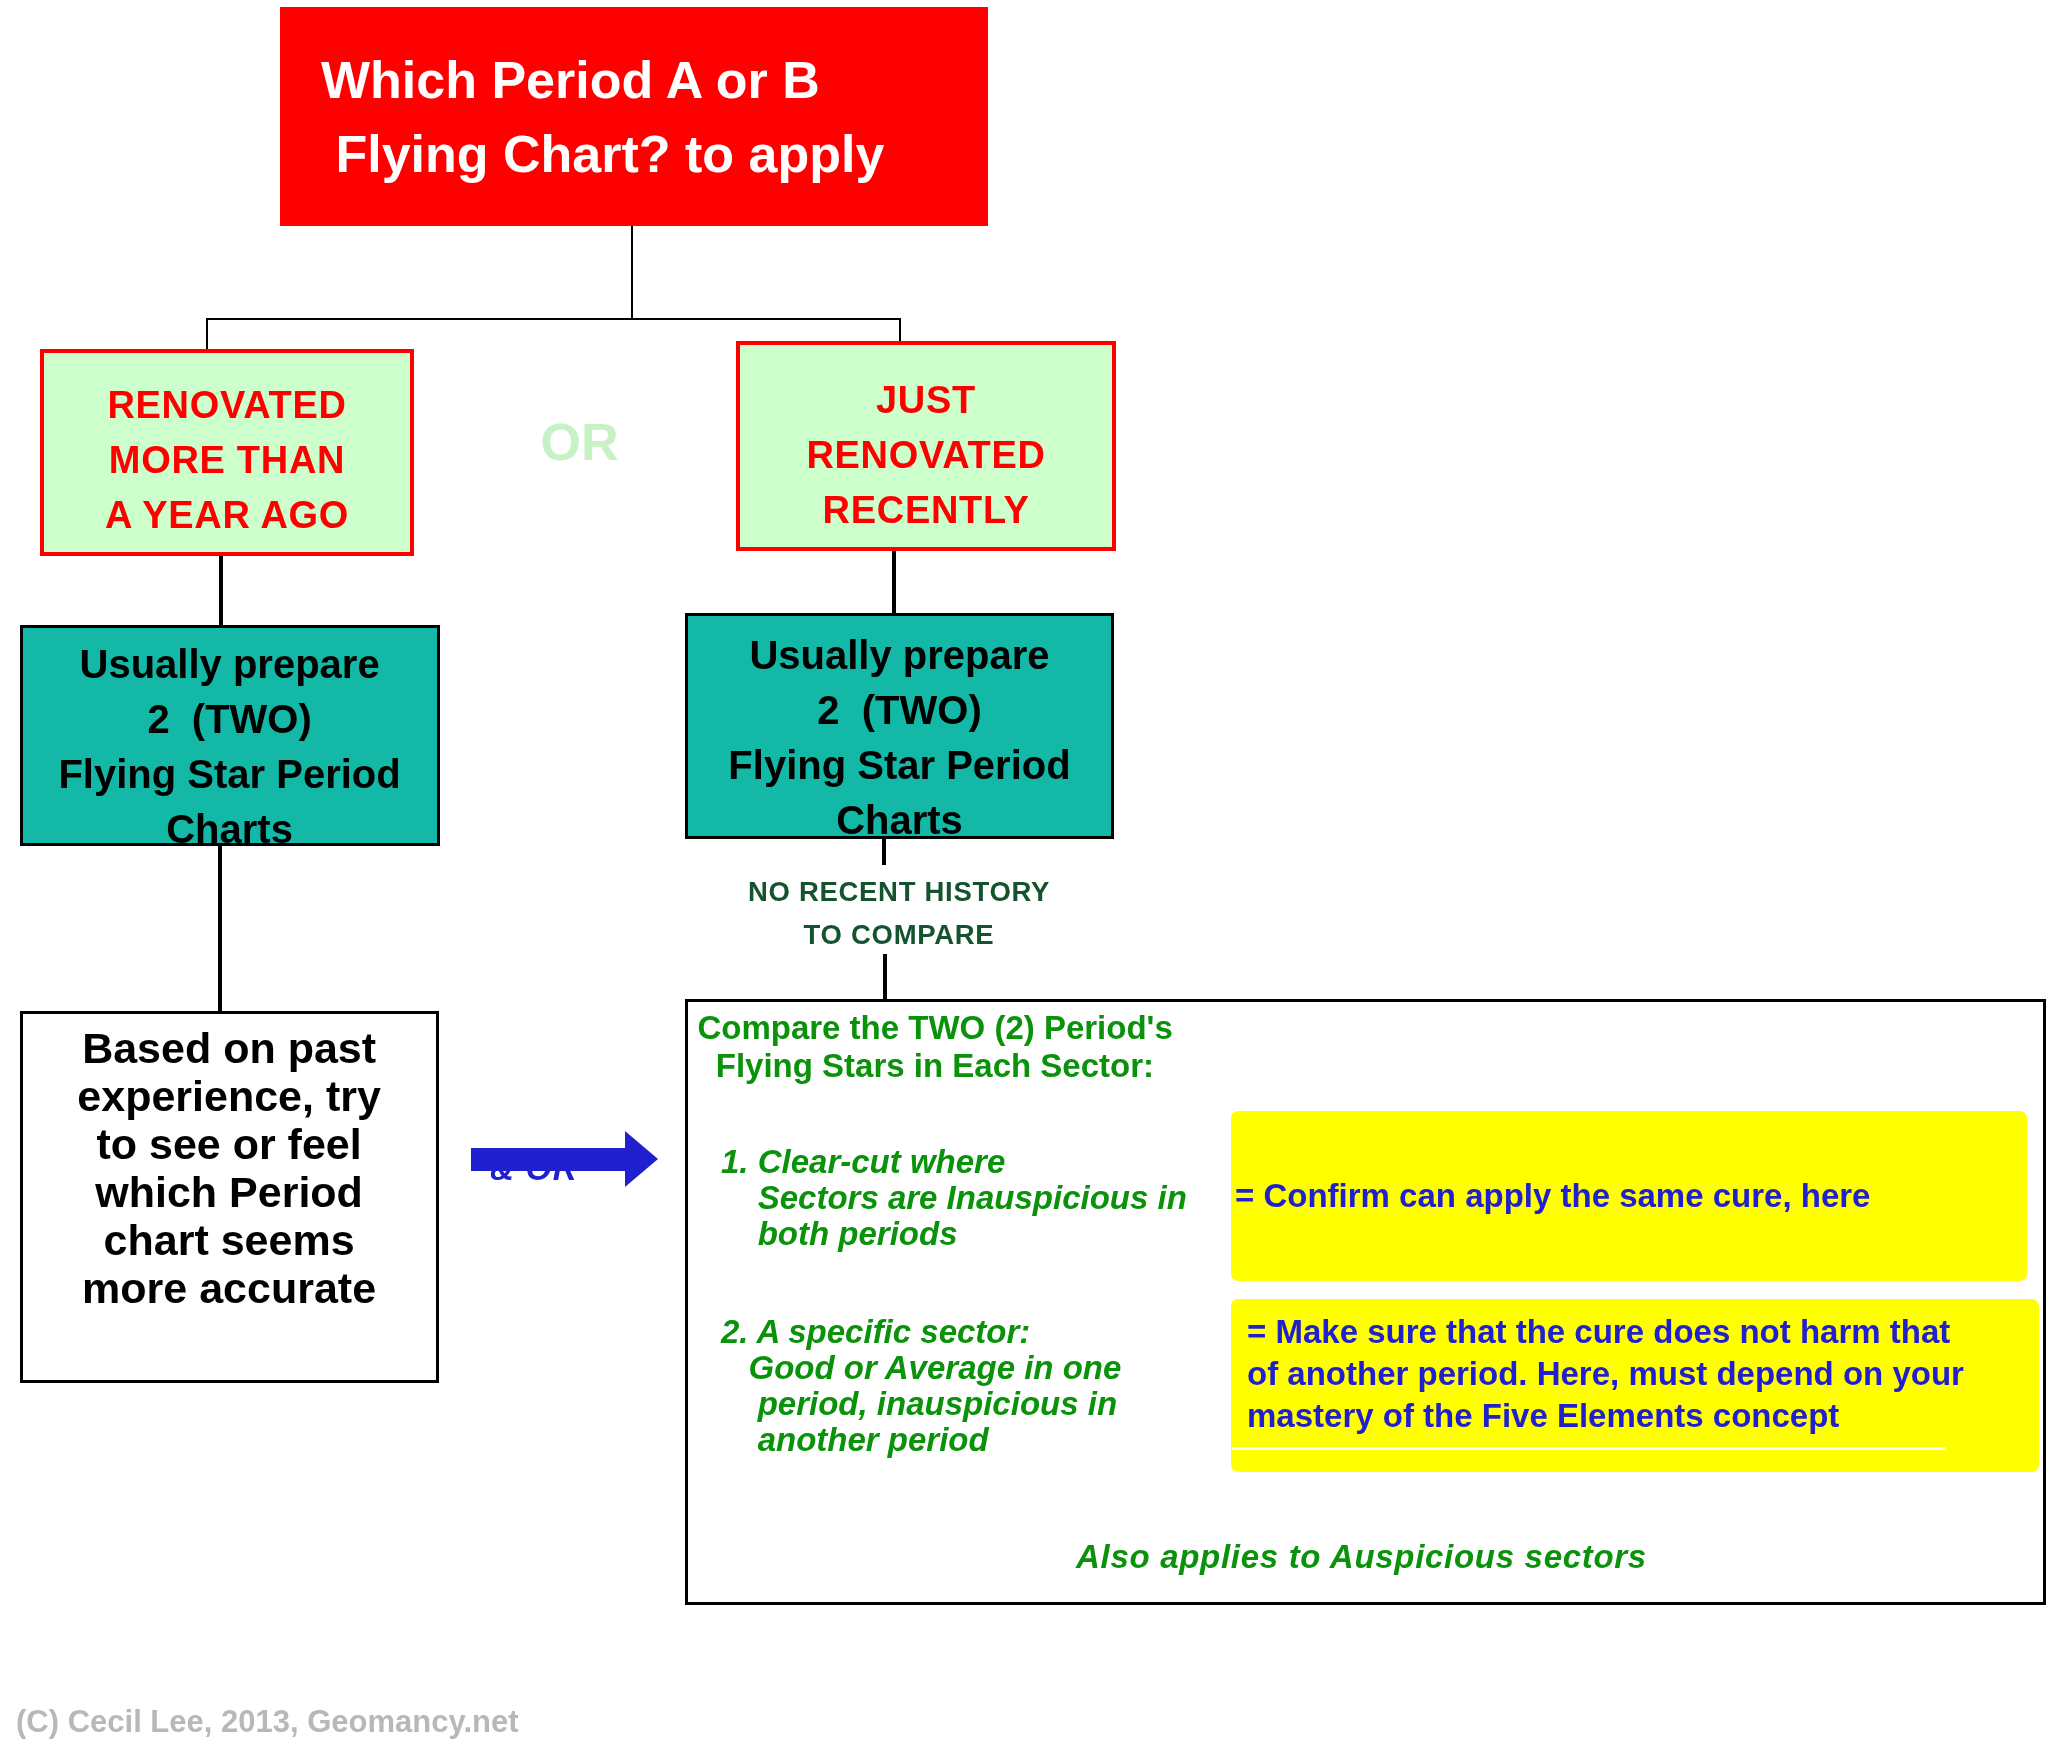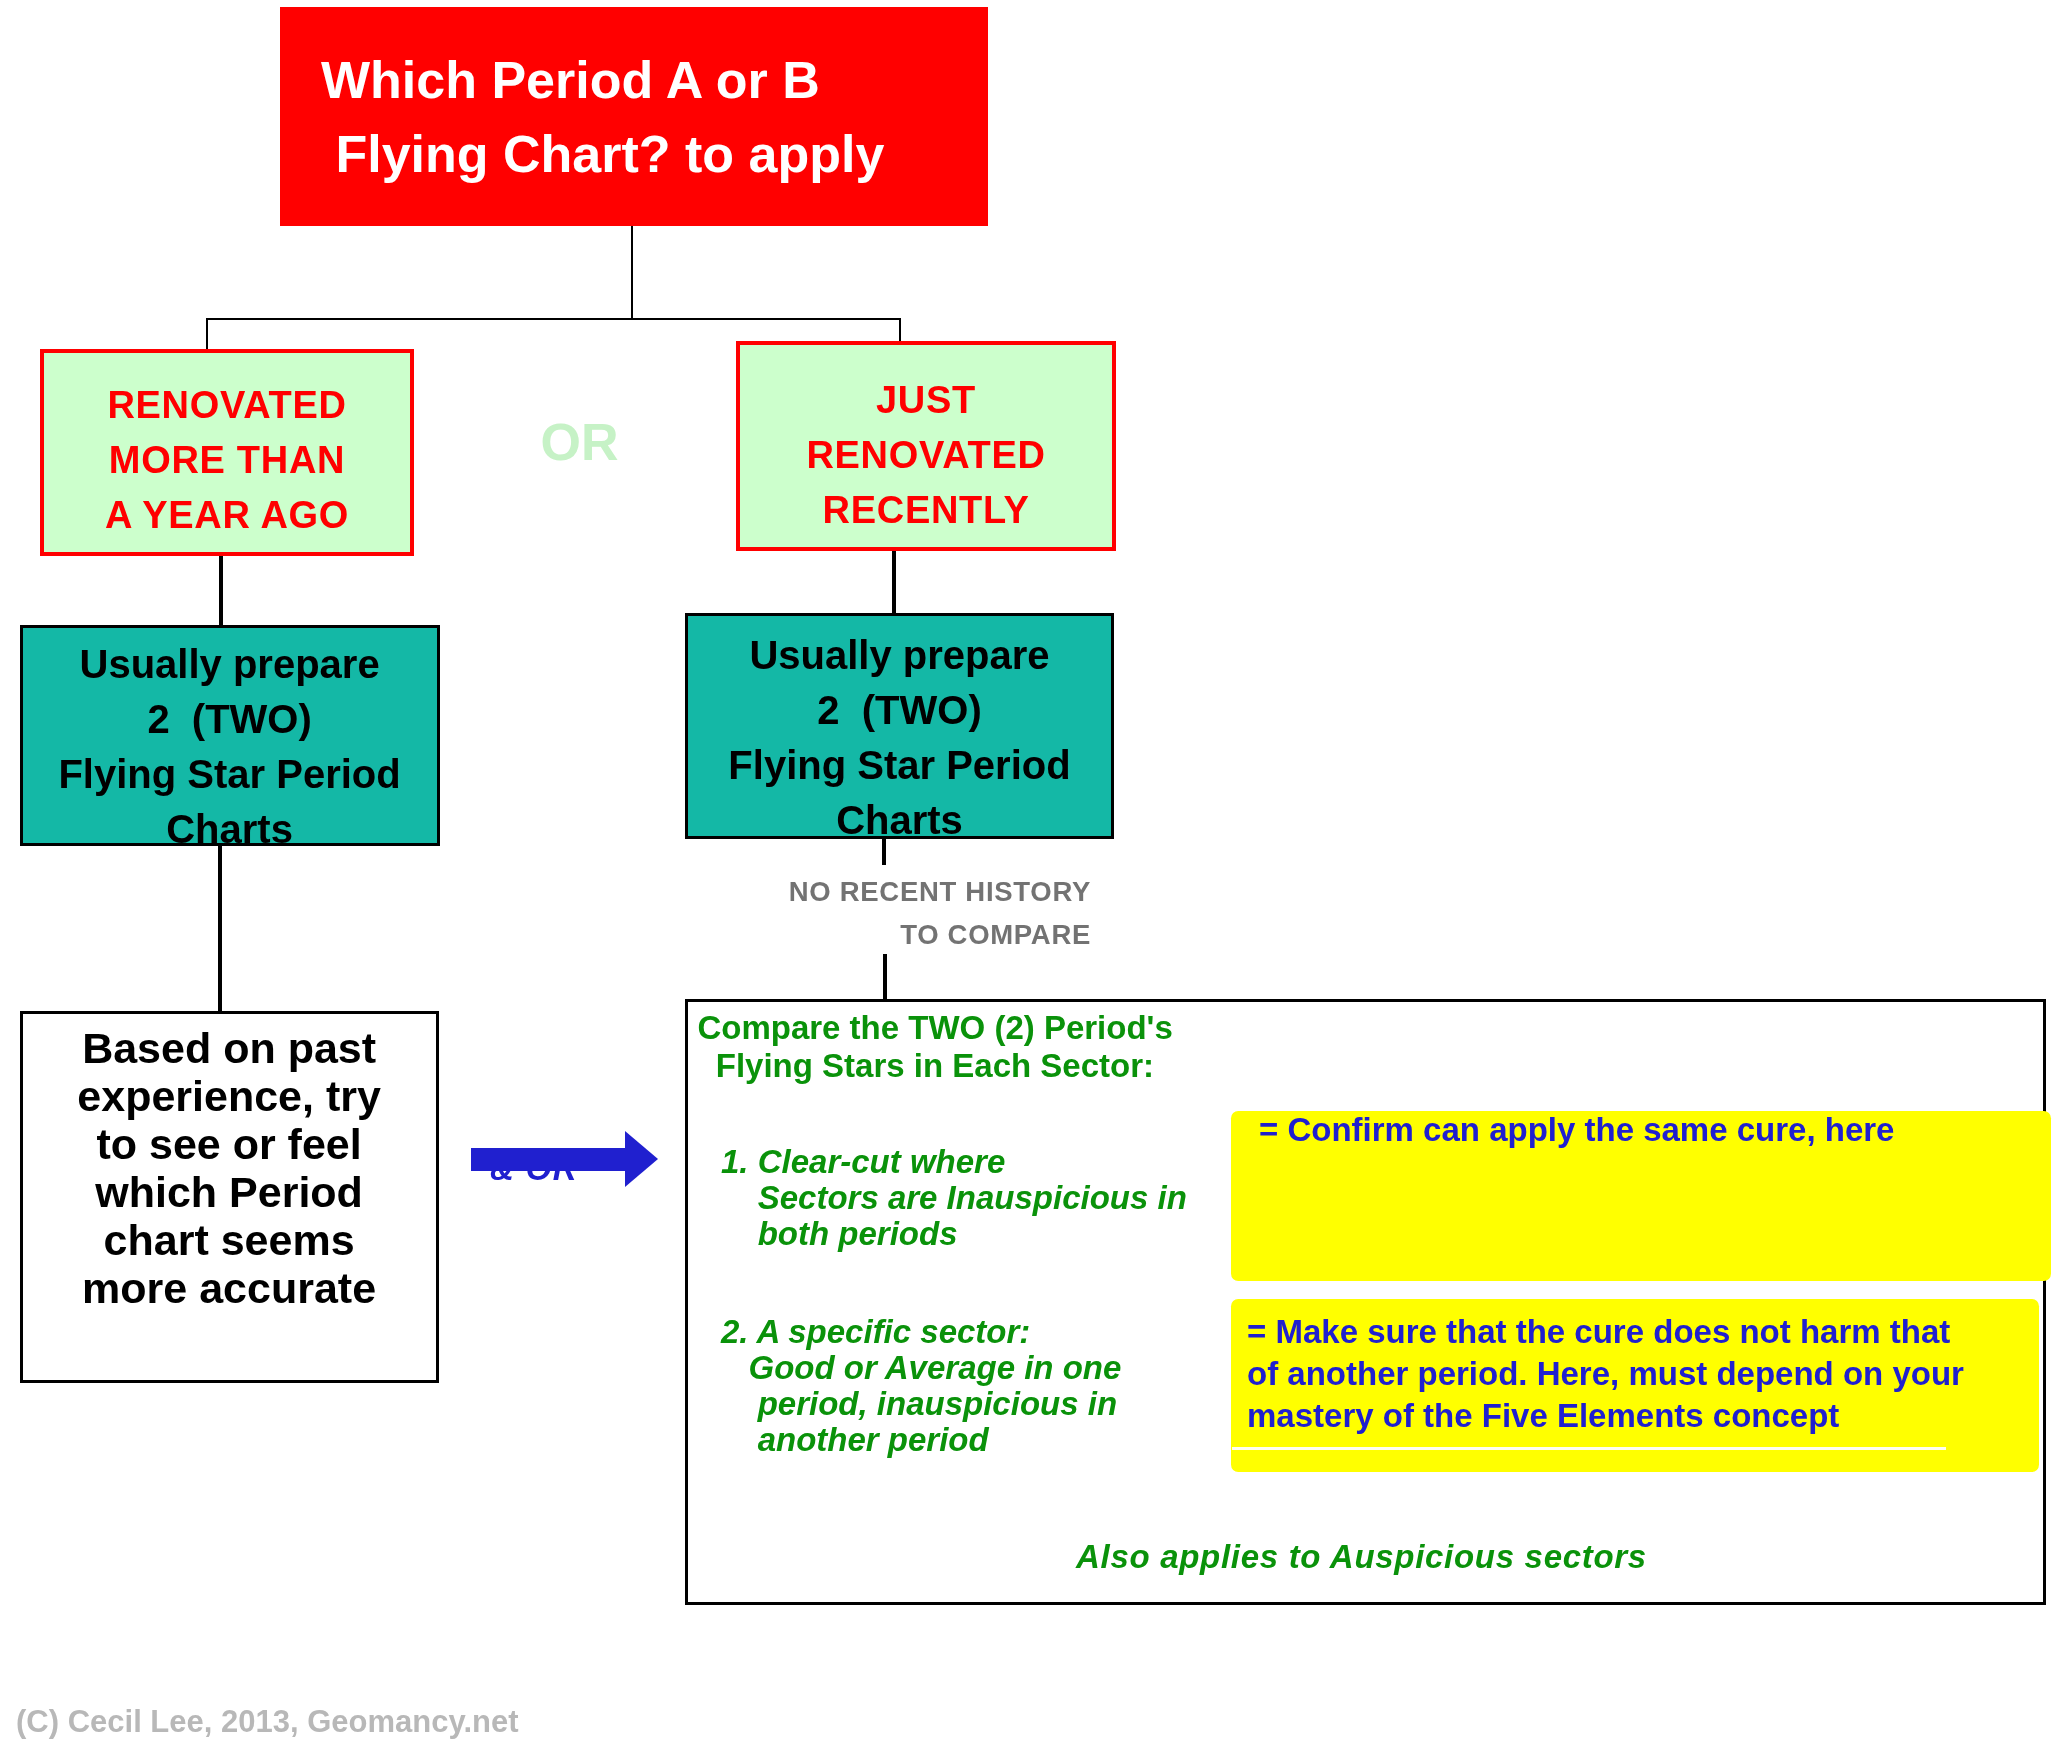--- a/index.html
+++ b/index.html
@@ -15,42 +15,42 @@
     font-size:38px;line-height:55px;text-align:center;letter-spacing:0.7px;}
   .cond-left{left:40px;top:349px;width:374px;height:207px;padding-top:25px;}
   .cond-right{left:716px;top:341px;width:380px;height:210px;padding-top:27.5px;margin-left:20px;}
   .or-label{left:525px;top:412px;width:109px;height:61px;color:#c6f2c6;font-size:52px;
     font-weight:bold;text-align:center;}
   
   .prep{background:#14b8a6;border:3.6px solid #000000;color:#000000;font-weight:bold;
     font-size:40px;line-height:55px;text-align:center;}
   .prep-left{left:19.6px;top:625px;width:420px;height:221px;padding-top:8.7px;}
   .prep-right{left:685px;top:613px;width:429px;height:226px;padding-top:11.6px;}
-  .no-history{left:707px;top:870px;width:384px;color:#737373;font-size:27.5px;line-height:43px;
-    font-weight:bold;text-align:right;letter-spacing:0.7px;}
+  .no-history{left:707px;top:870px;width:384px;color:#14532d;font-size:27.5px;line-height:43px;
+    font-weight:bold;text-align:center;letter-spacing:0.7px;}
   
   .based-box{left:19.6px;top:1011px;width:419px;height:372px;background:#ffffff;border:3.6px solid #000000;
     color:#000000;font-weight:bold;font-size:43px;line-height:48px;text-align:center;padding-top:10px;}
   
   .andor{left:490px;top:1103px;width:123px;color:#2020cf;font-size:33px;font-weight:bold;
     font-style:italic;text-align:left;letter-spacing:1.4px;margin-top:47px;}
   .arrow-shaft{left:471px;top:1148px;width:155px;height:22.5px;background:#2020cf;}
   .arrow-head{left:625px;top:1131px;width:0;height:0;border-left:33px solid #2020cf;
     border-top:28px solid transparent;border-bottom:28px solid transparent;}
   
   .big-box{left:685px;top:999px;width:1361px;height:606px;background:#ffffff;border:3.6px solid #000000;}
   .green-text{position:absolute;color:#0a920a;font-weight:bold;}
   .cmp-heading{left:9.4px;top:6.5px;font-size:33px;line-height:38px;}
   .cmp-item{font-size:33px;line-height:36px;font-style:italic;}
   .cmp-item1{left:33px;top:142px;}
   .cmp-item2{left:33px;top:312px;}
   .result{position:absolute;background:#ffff00;color:#2020cf;font-weight:bold;font-size:33px;
     border-radius:7.2px;}
-  .result1{left:543px;top:109px;width:792px;height:170px;display:flex;
-    padding-left:28px;}
+  .result1{left:543px;top:109px;width:792px;height:170px;display:flex;align-items:center;
+    padding-left:4px;}
   .result2{left:543px;top:297px;width:792px;height:161px;line-height:42px;padding:11.6px 0 0 16px;}
   .white-line{position:absolute;left:544px;top:445px;width:714px;height:2.9px;background:#fffef2;}
   .also-note{left:388px;top:536px;font-size:33px;font-style:italic;letter-spacing:0.7px;}
   
   .copyright{left:16px;top:1704px;color:#b8b8b8;font-size:31px;font-weight:bold;}
 </style>
 </head>
 <body>
 
 <div class="line" style="left:631px;top:226px;width:2.2px;height:93px;"></div>

